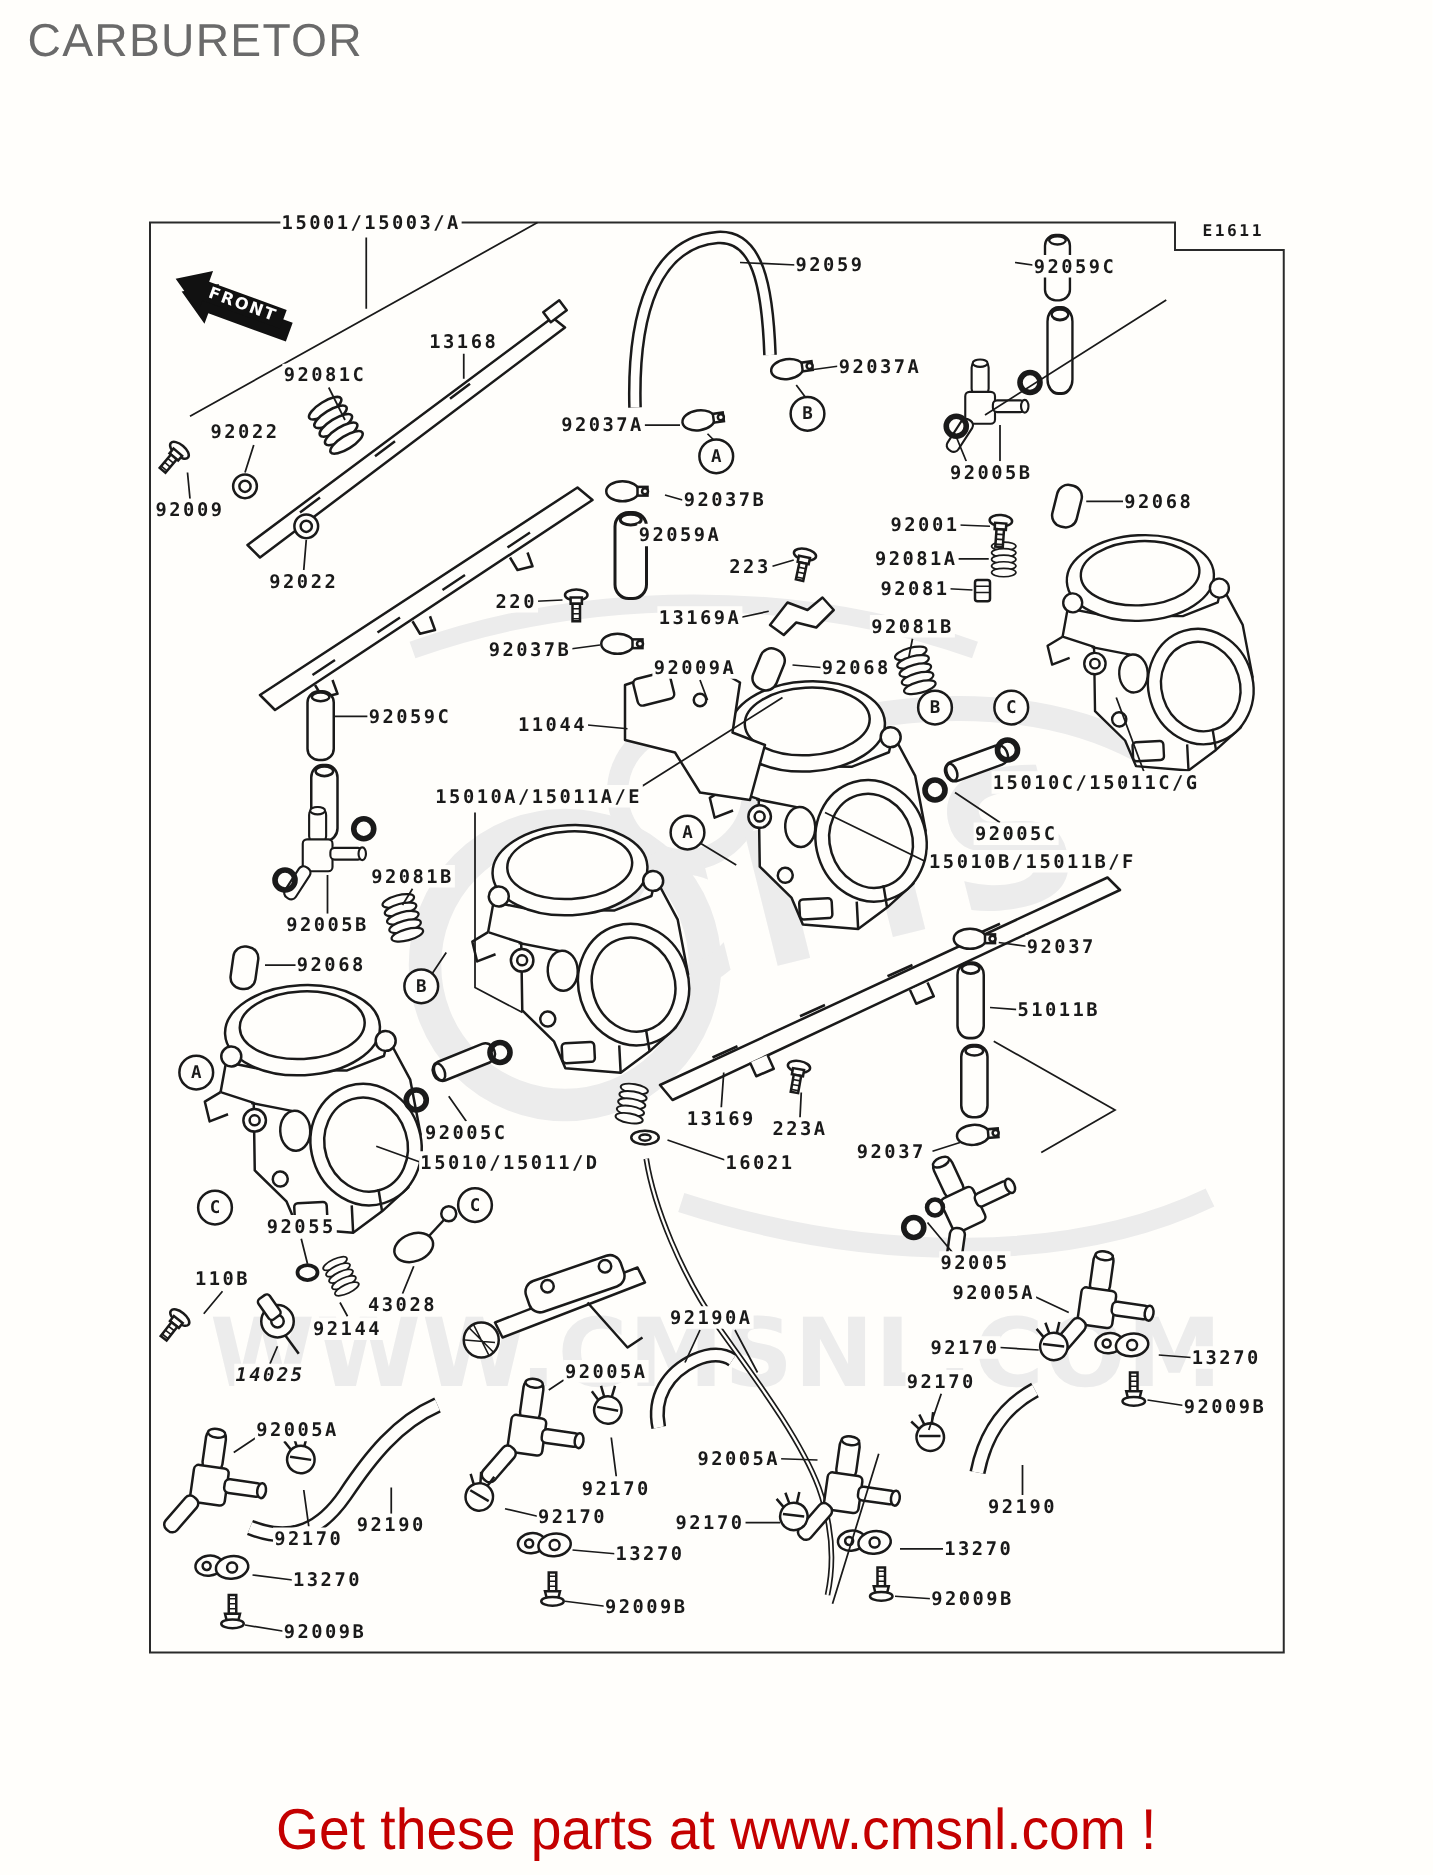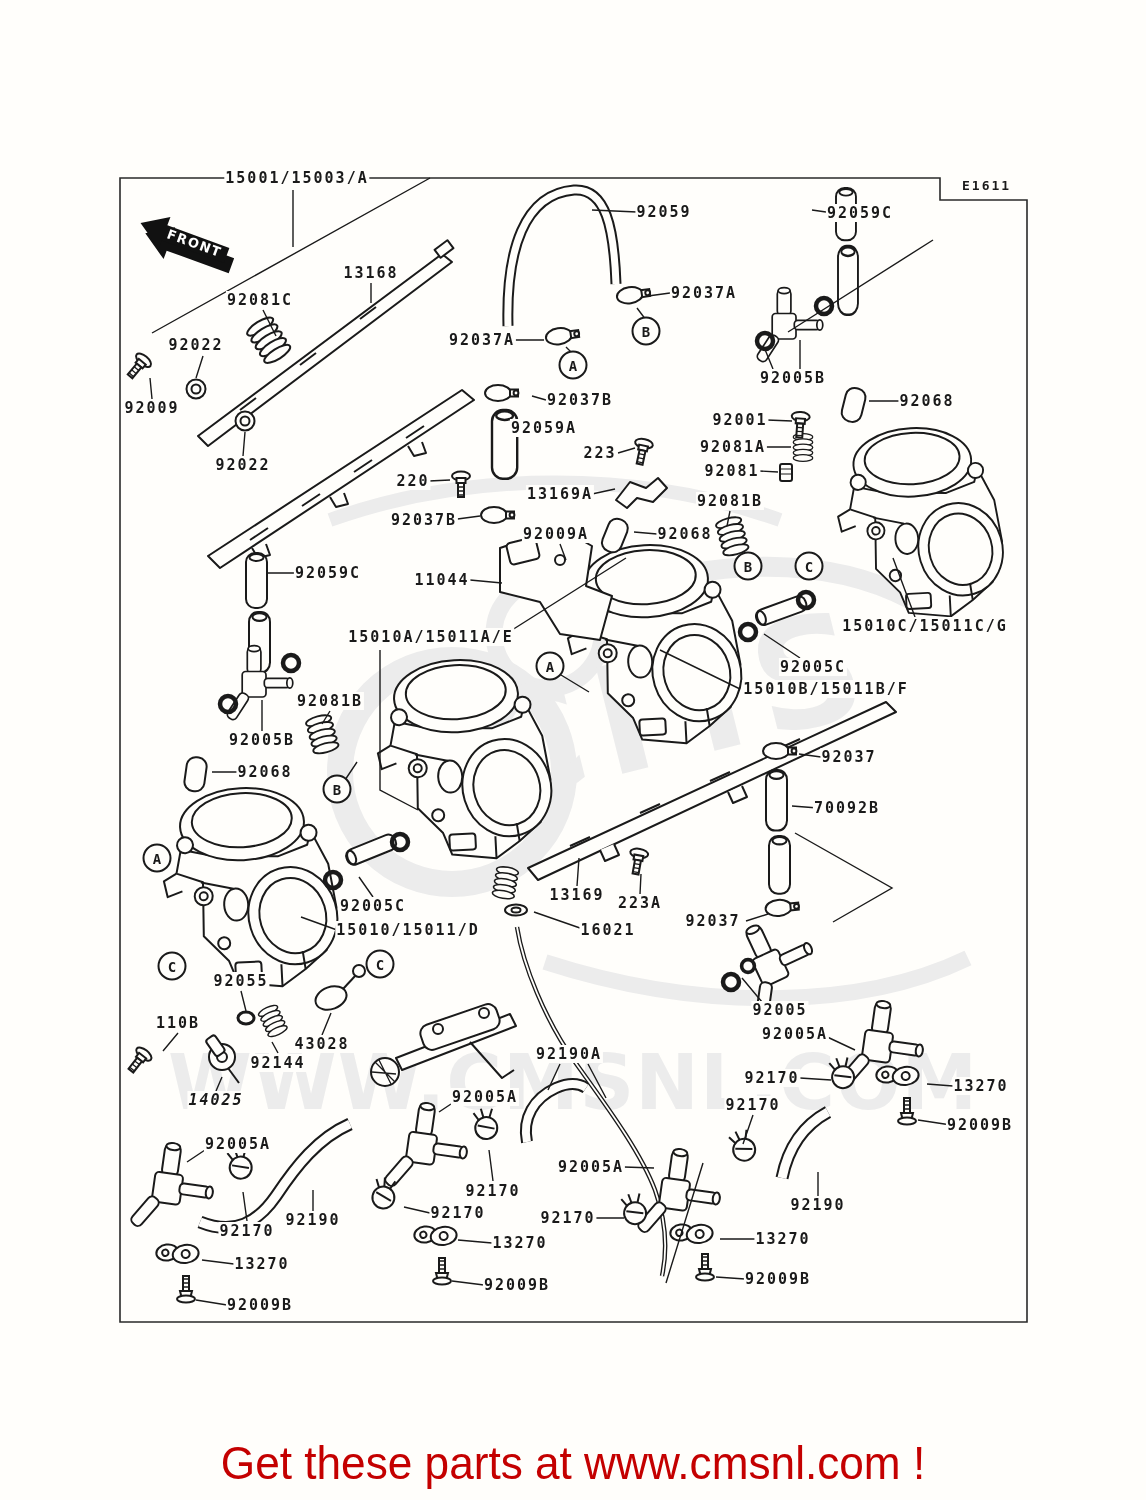--- a/index.html
+++ b/index.html
@@ -28,20 +28,21 @@
           font-weight:700;font-size:76px;letter-spacing:1px;color:var(--wm);white-space:nowrap;}
   .footer{position:absolute;left:0;top:1436px;width:1146px;text-align:center;z-index:7;
           font-family:"Liberation Sans",sans-serif;font-size:46px;color:var(--footer_red);
           transform:scaleX(0.96);cursor:pointer;}
 </style>
 </head>
 <body>
 
 <div class="stage">
 
+  <div class="title">CARBURETOR</div>
 
   <div class="watermark">
     <svg width="1146" height="1500">
       <g fill="none" stroke="#ececec">
         <circle cx="452" cy="772" r="112" stroke-width="26"></circle>
         <circle cx="548" cy="634" r="54" stroke-width="17"></circle>
         <path d="M610,598 C710,556 830,556 912,600" stroke-width="20"></path>
         <path d="M545,962 C700,1012 860,1010 968,958" stroke-width="16"></path>
         <path d="M330,520 C470,470 640,470 780,520" stroke-width="14"></path>
       </g>
@@ -306,28 +307,28 @@
       <div class="plabel" style="left: 732px; top: 471px;">92081</div>
       <div class="plabel" style="left: 413px; top: 481px;">220</div>
       <div class="plabel" style="left: 560px; top: 494px;">13169A</div>
       <div class="plabel" style="left: 730px; top: 501px;">92081B</div>
       <div class="plabel" style="left: 424px; top: 520px;">92037B</div>
       <div class="plabel" style="left: 556px; top: 534px; text-align: center;">92009A</div>
       <div class="plabel" style="left: 685px; top: 534px;">92068</div>
       <div class="plabel" style="left: 328px; top: 573px;">92059C</div>
       <div class="plabel" style="left: 442px; top: 580px;">11044</div>
       <div class="plabel" style="left: 431px; top: 637px;">15010A/15011A/E</div>
-      <div class="plabel" style="left: 925px; top: 626px;">15010C/15011C/G</div>
+      <div class="plabel" style="left: 877px; top: 626px;">15010C/15011C/G</div>
       <div class="plabel" style="left: 813px; top: 667px;">92005C</div>
       <div class="plabel" style="left: 826px; top: 689px;">15010B/15011B/F</div>
       <div class="plabel" style="left: 330px; top: 701px;">92081B</div>
       <div class="plabel" style="left: 262px; top: 740px;">92005B</div>
       <div class="plabel" style="left: 849px; top: 757px;">92037</div>
       <div class="plabel" style="left: 265px; top: 772px;">92068</div>
-      <div class="plabel" style="left: 847px; top: 808px;">70092B</div>
+      <div class="plabel" style="left: 847px; top: 808px;">51011B</div>
       <div class="plabel" style="left: 577px; top: 895px;">13169</div>
       <div class="plabel" style="left: 640px; top: 903px;">223A</div>
       <div class="plabel" style="left: 373px; top: 906px;">92005C</div>
       <div class="plabel" style="left: 713px; top: 921px;">92037</div>
       <div class="plabel" style="left: 608px; top: 930px;">16021</div>
       <div class="plabel" style="left: 408px; top: 930px;">15010/15011/D</div>
       <div class="plabel" style="left: 241px; top: 981px;">92055</div>
       <div class="plabel" style="left: 780px; top: 1010px;">92005</div>
       <div class="plabel" style="left: 178px; top: 1023px;">110B</div>
       <div class="plabel" style="left: 795px; top: 1034px;">92005A</div>

